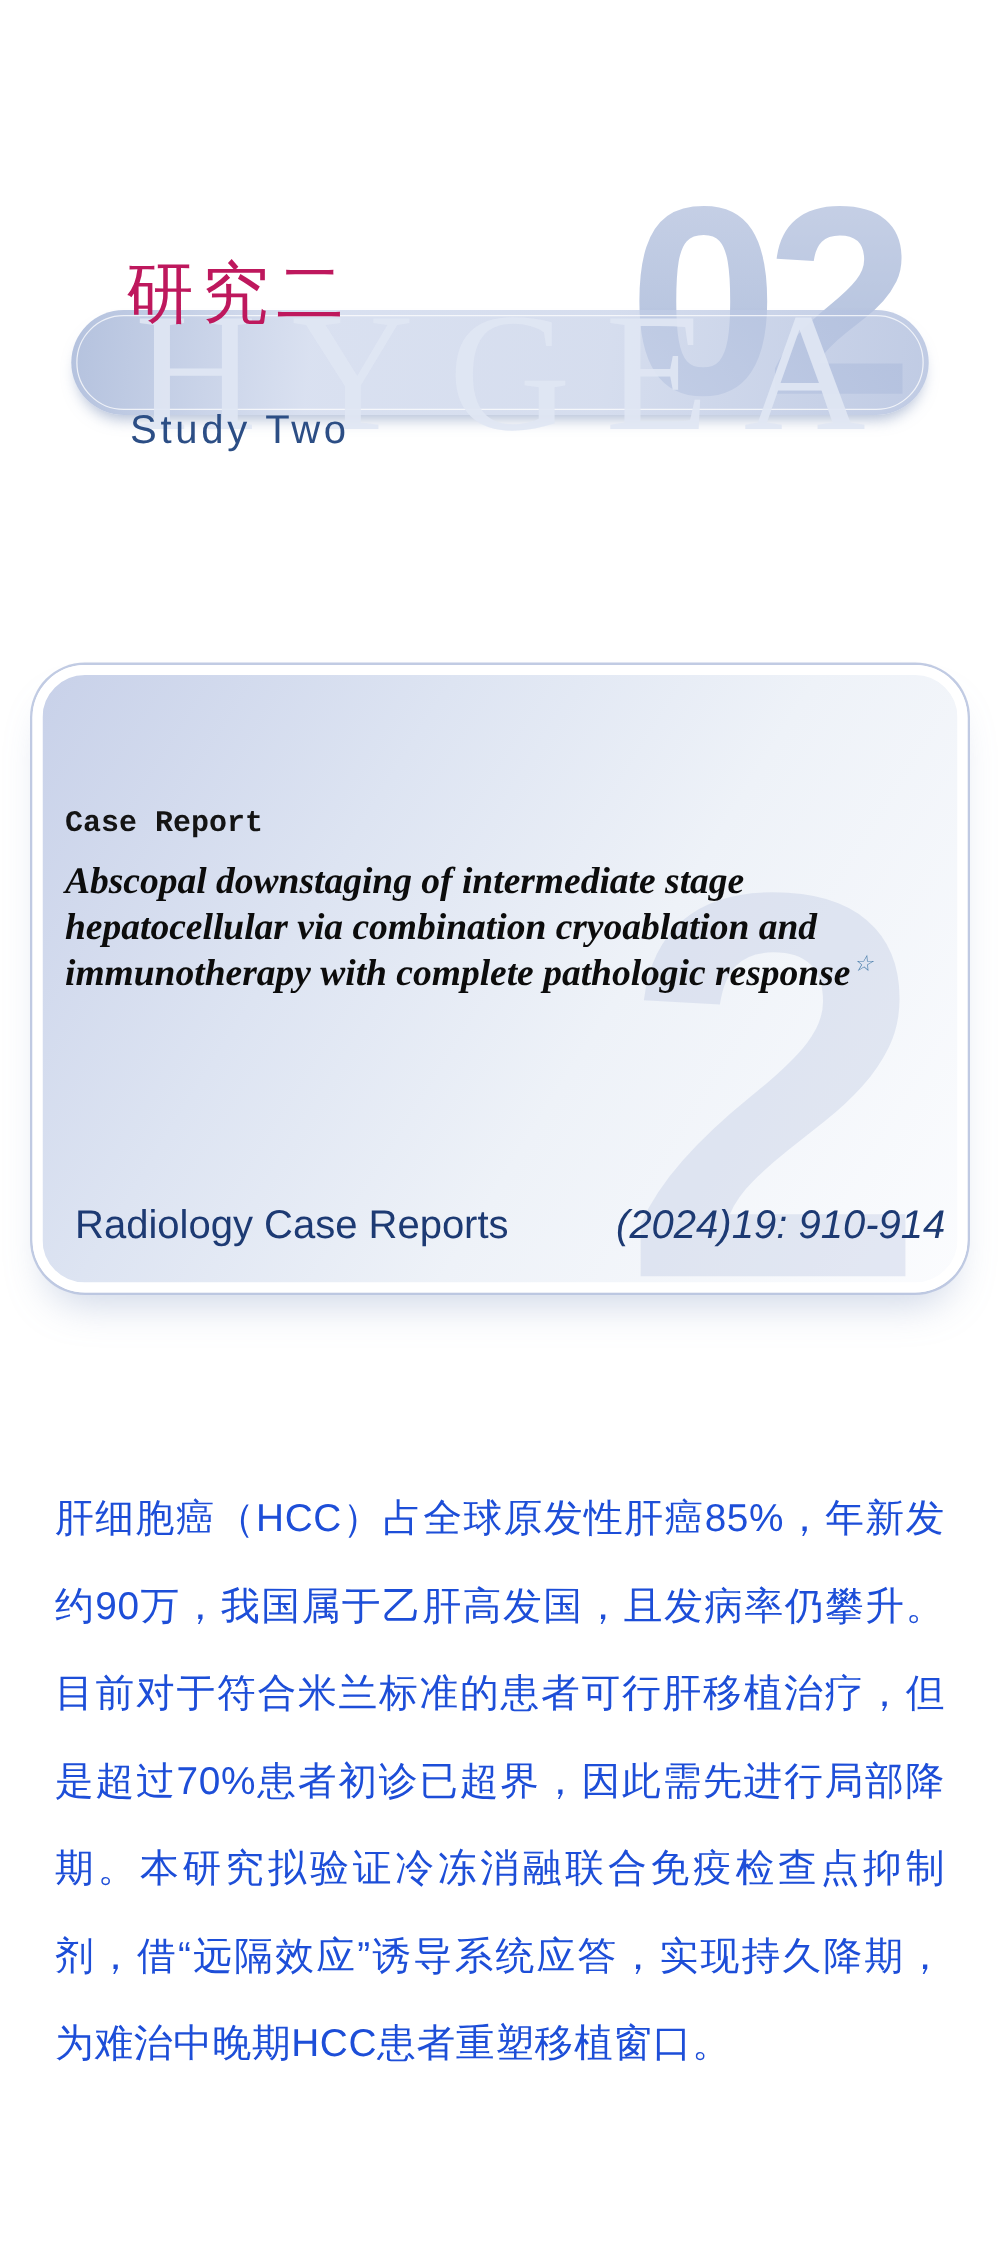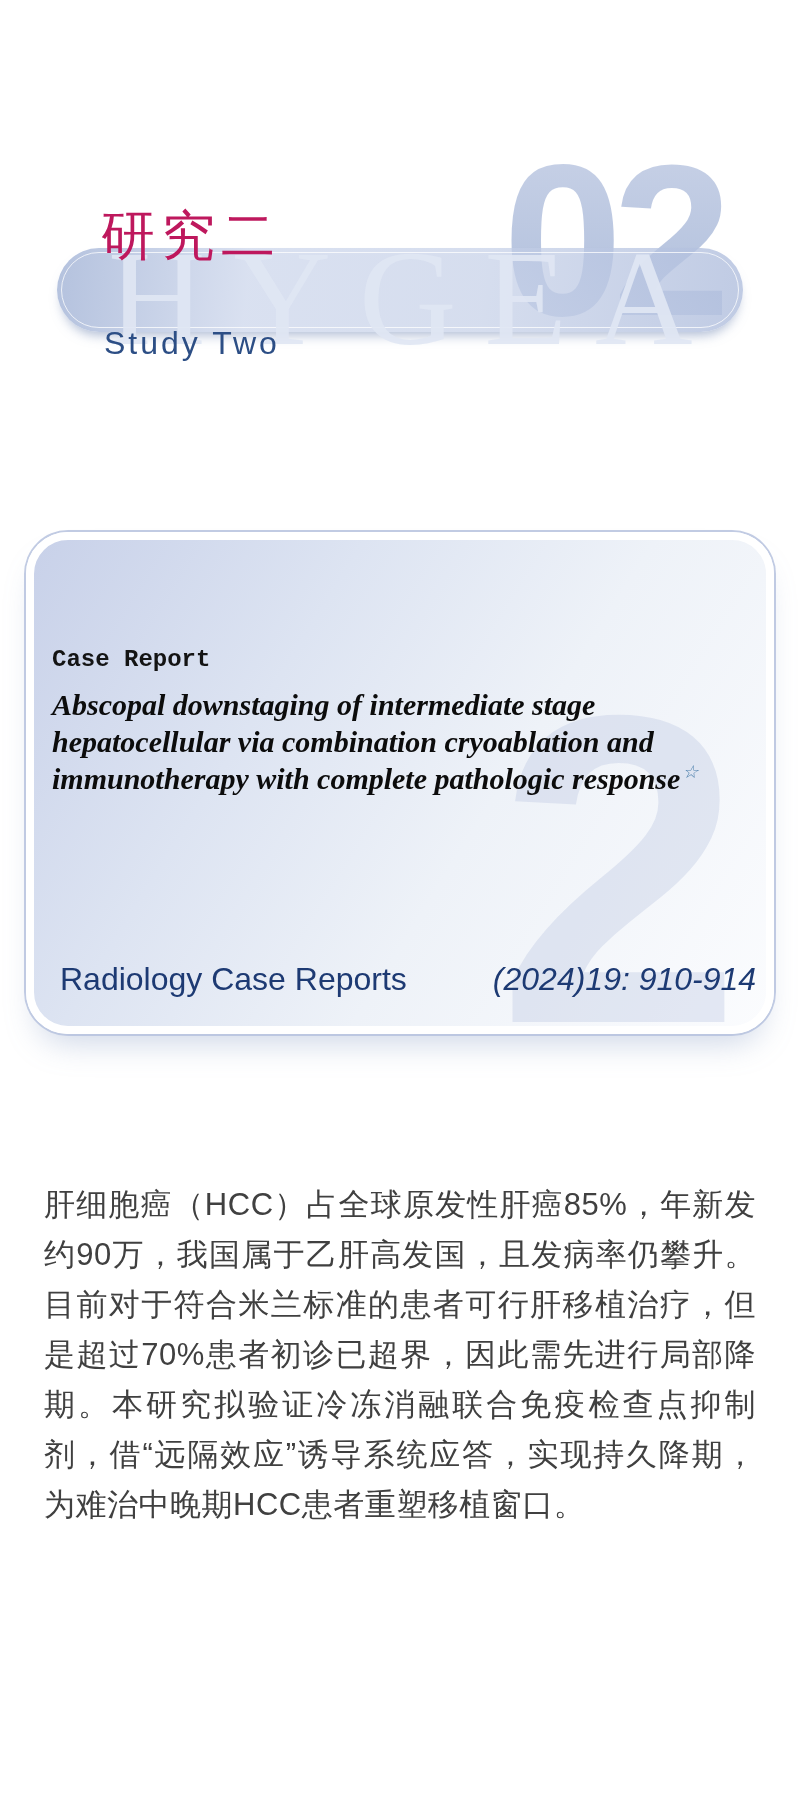--- a/index.html
+++ b/index.html
@@ -96,21 +96,21 @@
     font-size:32px;color:#1d3a73;white-space:nowrap;
     z-index:1;
   }
   .journal-name{font-weight:400;}
   .journal-cite{margin-left:86px;font-style:italic;}
   .journal-if{margin-left:42px;}
 
   
   .summary{
     position:absolute;left:44px;top:1180px;width:712px;
-    font-size:31px;line-height:50px;color:#404040;
+    font-size:31px;line-height:70px;color:#1d4ed8;
     text-align:justify;text-align-last:left;
     letter-spacing:0.5px;
   }
 </style>
 </head>
 <body>
 
 <div class="page">
 
   <div class="header">

